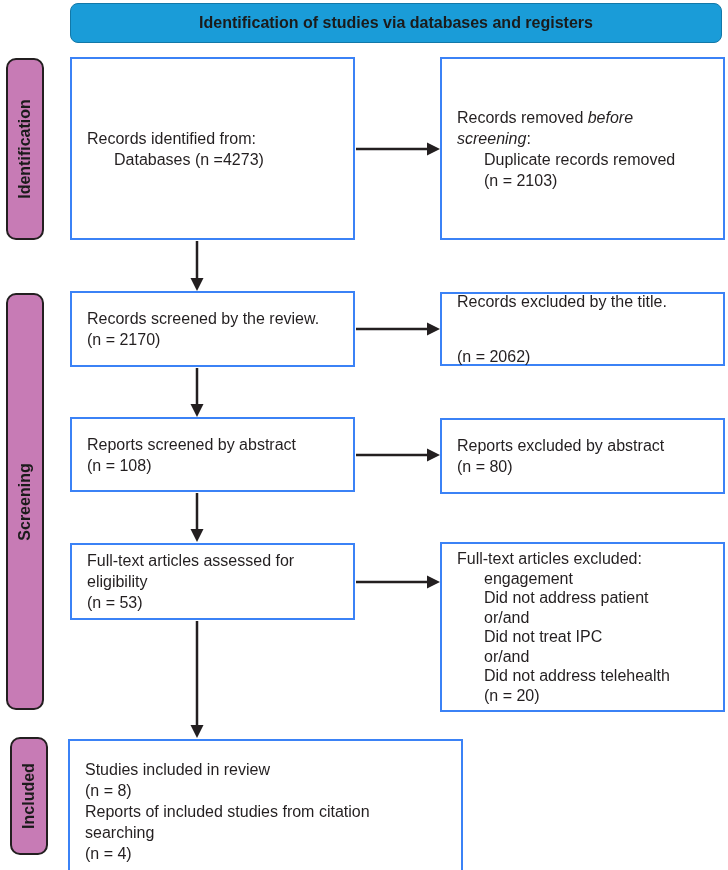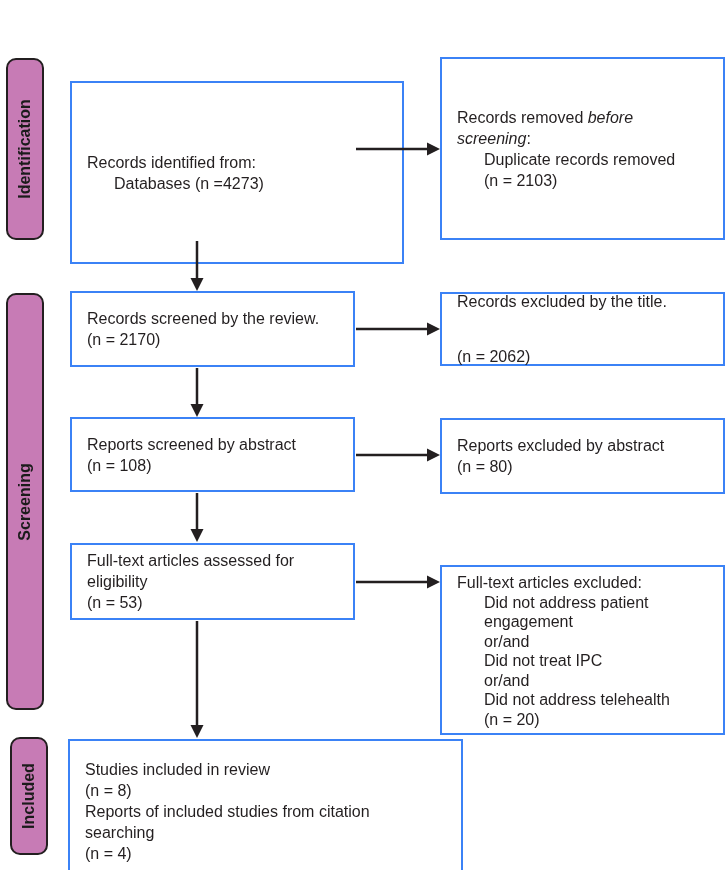--- a/index.html
+++ b/index.html
@@ -38,43 +38,46 @@
   .stage-included       { left: 10px; top: 737px; width: 38px; height: 118px; }
   .box {
     position: absolute;
     background: #ffffff;
     border: 2px solid #3b82f6;
     display: flex; flex-direction: column; justify-content: center;
     padding: 4px 8px 4px 15px;
     font-size: 16px; line-height: 21px; color: #231F20;
   }
   .box .ind { padding-left: 27px; }
-  .box-a { left: 70px;  top: 57px;  width: 334px; height: 183px; margin-top: 24px; }
+  .box-a { left: 70px;  top: 57px;  width: 285px; height: 183px; }
   .box-b { left: 440px; top: 57px;  width: 285px; height: 183px; }
   .box-c { left: 70px;  top: 291px; width: 285px; height: 76px; }
   .box-d { left: 440px; top: 292px; width: 285px; height: 74px; gap: 34px; }
   .box-e { left: 70px;  top: 417px; width: 285px; height: 75px; }
   .box-f { left: 440px; top: 418px; width: 285px; height: 76px; }
   .box-g { left: 70px;  top: 543px; width: 285px; height: 77px; }
-  .box-h { left: 440px; top: 565px; width: 285px; height: 170px; justify-content: flex-end; }
+  .box-h { left: 440px; top: 542px; width: 285px; height: 170px; }
   .box-h .bl { line-height: 19.5px; }
   .box-i { left: 68px;  top: 739px; width: 395px; height: 145px; }
   .arrows {
     position: absolute; left: 0; top: 0;
     width: 728px; height: 870px;
     pointer-events: none;
   }
   .arrows line { stroke: #231F20; stroke-width: 2.5; }
   .arrows polygon { fill: #231F20; }
 </style>
 </head>
 <body>
 
 <div class="canvas">
 
+  <div class="banner">
+    <span>Identification of studies via databases and registers</span>
+  </div>
 
   <div class="stage stage-identification">
     <span>Identification</span>
   </div>
   <div class="stage stage-screening">
     <span>Screening</span>
   </div>
   <div class="stage stage-included">
     <span>Included</span>
   </div>
@@ -112,22 +115,22 @@
   </div>
 
   <div class="box box-g">
     <div class="bl">Full-text articles assessed for</div>
     <div class="bl">eligibility</div>
     <div class="bl">(n = 53)</div>
   </div>
 
   <div class="box box-h">
     <div class="bl">Full-text articles excluded:</div>
+    <div class="bl ind">engagement</div>
     <div class="bl ind">Did not address patient</div>
-    <div class="bl ind">engagement</div>
     <div class="bl ind">or/and</div>
     <div class="bl ind">Did not treat IPC</div>
     <div class="bl ind">or/and</div>
     <div class="bl ind">Did not address telehealth</div>
     <div class="bl ind">(n = 20)</div>
   </div>
 
   <div class="box box-i">
     <div class="bl">Studies included in review</div>
     <div class="bl">(n = 8)</div>

